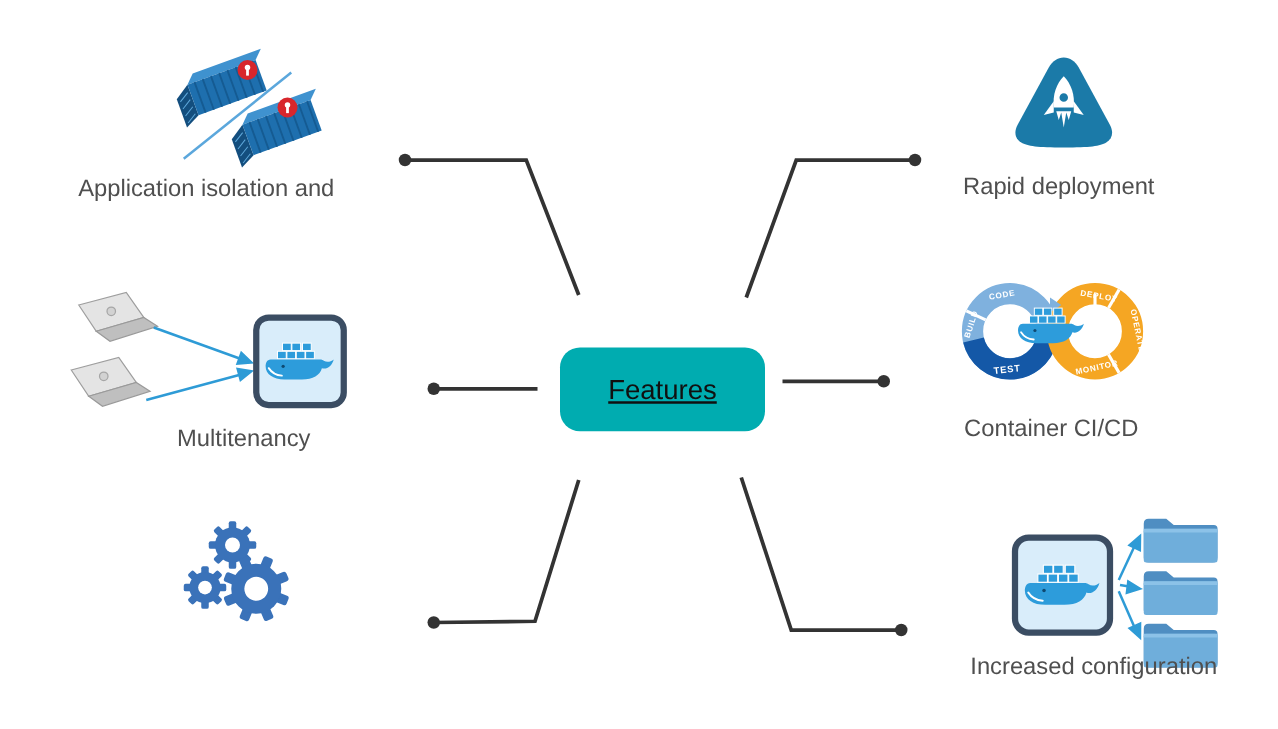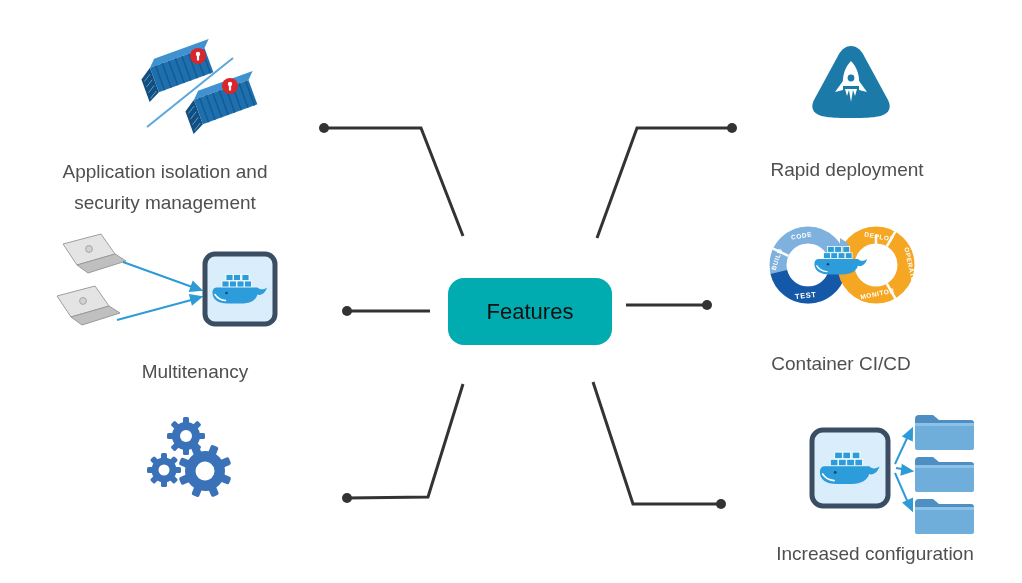--- a/index.html
+++ b/index.html
@@ -3,26 +3,26 @@
 <meta charset="utf-8">
 <style>
   html,body{margin:0;padding:0;background:#ffffff;}
   .canvas{
     position:relative;width:1022px;height:583px;background:#ffffff;
     font-family:"Liberation Sans", sans-serif;overflow:hidden;
   }
   .overlay{position:absolute;left:0;top:0;width:1022px;height:583px;pointer-events:none;}
   .icon{position:absolute;}
   .node-label{
-    position:absolute;text-align:center;color:#4F4F4F;font-size:19px;line-height:31px;margin-top:20px;
+    position:absolute;text-align:center;color:#4F4F4F;font-size:19px;line-height:31px;
   }
   .center-node{
     position:absolute;left:448px;top:278px;width:164px;height:67px;
     background:#00ACB0;border-radius:16px;display:flex;align-items:center;justify-content:center;
-    color:#101010;font-size:22px;
+    color:#101010;font-size:22px;text-decoration:underline;
   }
   .cicd-label{fill:#ffffff;font-size:6.5px;font-weight:bold;letter-spacing:.6px;text-anchor:middle;}
 </style>
 </head>
 <body>
 
 <div class="canvas">
 
   <svg width="0" height="0" style="position:absolute" aria-hidden="true">
     <symbol id="whale" viewBox="0 0 120 84">
@@ -114,21 +114,20 @@
     </g>
     <g transform="translate(110,56)">
       <path d="M-5 1 C-5 -7 5 -7 5 1" stroke="#4D4D4D" stroke-width="2.6" fill="none"></path>
       <circle r="8" fill="#D8262C"></circle>
       <circle cy="-2" r="2.2" fill="#ffffff"></circle>
       <rect x="-1.1" y="-2" width="2.2" height="6.5" fill="#ffffff"></rect>
     </g>
   </svg>
   <div class="node-label" style="left:20px;top:136px;width:290px">
     <div>Application isolation and</div>
-    <div>security management</div>
   </div>
 
   <svg class="icon" style="left:55px;top:228px" width="230" height="107" viewBox="0 0 230 107">
     <g transform="translate(8,6)">
       <polygon points="0,10 38,0 52,20 14,31" fill="#E4E4E4" stroke="#9E9E9E" stroke-width="1"></polygon>
       <circle cx="26" cy="15" r="3.4" fill="#D2D2D2" stroke="#A6A6A6" stroke-width="1"></circle>
       <polygon points="14,31 52,20 63,27 25,39" fill="#BFBFBF" stroke="#9A9A9A" stroke-width="1"></polygon>
     </g>
     <g transform="translate(2,58)">
       <polygon points="0,10 38,0 52,20 14,31" fill="#E4E4E4" stroke="#9E9E9E" stroke-width="1"></polygon>

